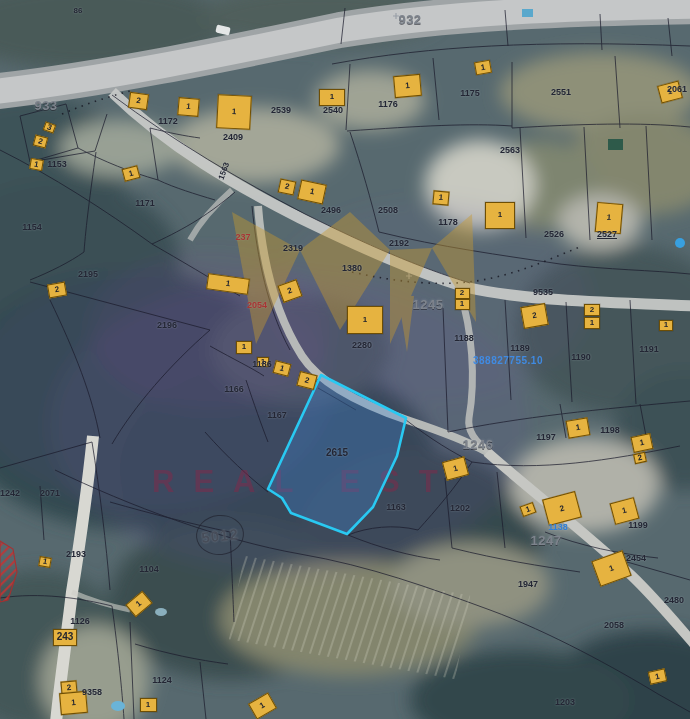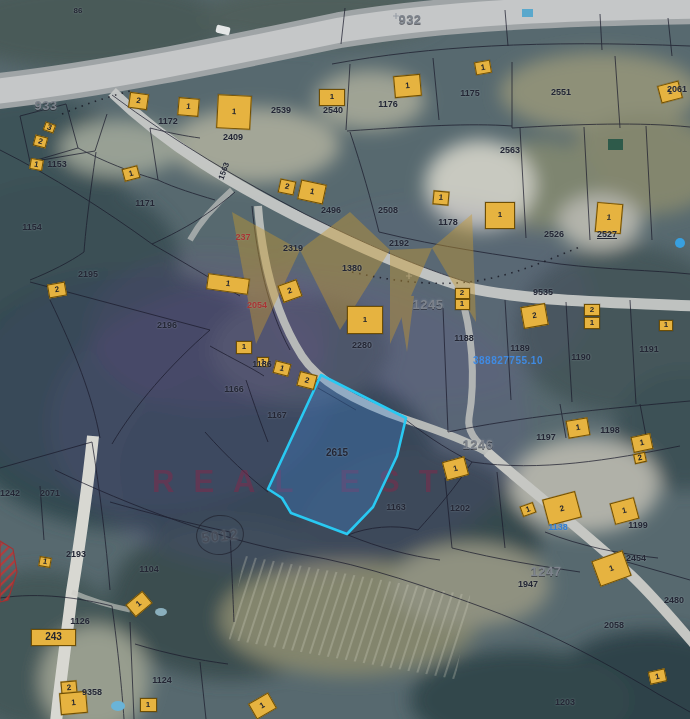--- a/index.html
+++ b/index.html
@@ -255,21 +255,21 @@
       </div>
       <div class="bld" style="left: 594.5px; top: 554.5px; width: 33px; height: 27px; transform: rotate(-20deg);">
         <span style="font-size: 8px;">1</span>
       </div>
       <div class="bld" style="left: 648.5px; top: 669.5px; width: 17px; height: 13px; transform: rotate(-12deg);">
         <span style="font-size: 8px;">1</span>
       </div>
       <div class="bld" style="left: 39px; top: 557px; width: 12px; height: 10px; transform: rotate(10deg);">
         <span style="font-size: 8px;">1</span>
       </div>
-      <div class="bld" style="left: 31px; top: 628.5px; width: 45px; height: 17px; transform: rotate(0deg);">
+      <div class="bld" style="left: 53px; top: 628.5px; width: 24px; height: 17px; transform: rotate(0deg);">
         <span style="font-size: 10px;">243</span>
       </div>
       <div class="bld" style="left: 61px; top: 680.5px; width: 16px; height: 13px; transform: rotate(-5deg);">
         <span style="font-size: 8px;">2</span>
       </div>
       <div class="bld" style="left: 59.5px; top: 692px; width: 27px; height: 22px; transform: rotate(-5deg);">
         <span style="font-size: 8px;">1</span>
       </div>
       <div class="bld" style="left: 128px; top: 596px; width: 22px; height: 16px; transform: rotate(-40deg);">
         <span style="font-size: 8px;">1</span>
@@ -277,21 +277,21 @@
       <div class="bld" style="left: 139.5px; top: 698px; width: 17px; height: 14px; transform: rotate(0deg);">
         <span style="font-size: 8px;">1</span>
       </div>
       <div class="bld" style="left: 250.5px; top: 697px; width: 23px; height: 18px; transform: rotate(-30deg);">
         <span style="font-size: 8px;">1</span>
       </div>
       <div class="lbl gray" style="left: 410px; top: 19px; transform: translate(-50%, -50%);">932</div>
       <div class="lbl gray" style="left: 46px; top: 105px; transform: translate(-50%, -50%);">933</div>
       <div class="lbl gray" style="left: 428px; top: 280px; transform: translate(-50%, -50%); margin-top: 24px;">1245</div>
       <div class="lbl gray" style="left: 478px; top: 444px; transform: translate(-50%, -50%);">1246</div>
-      <div class="lbl gray" style="left: 546px; top: 571px; transform: translate(-50%, -50%);">1247</div>
+      <div class="lbl gray" style="left: 546px; top: 540px; transform: translate(-50%, -50%);">1247</div>
       <div class="lbl dark" style="left: 78px; top: 10px; transform: translate(-50%, -50%); font-size: 8px;">86</div>
       <div class="lbl dark" style="left: 57px; top: 164px; transform: translate(-50%, -50%);">1153</div>
       <div class="lbl dark" style="left: 168px; top: 121px; transform: translate(-50%, -50%);">1172</div>
       <div class="lbl dark" style="left: 233px; top: 137px; transform: translate(-50%, -50%);">2409</div>
       <div class="lbl dark" style="left: 281px; top: 110px; transform: translate(-50%, -50%);">2539</div>
       <div class="lbl dark" style="left: 333px; top: 110px; transform: translate(-50%, -50%);">2540</div>
       <div class="lbl dark" style="left: 388px; top: 104px; transform: translate(-50%, -50%);">1176</div>
       <div class="lbl dark" style="left: 470px; top: 93px; transform: translate(-50%, -50%);">1175</div>
       <div class="lbl dark" style="left: 561px; top: 92px; transform: translate(-50%, -50%);">2551</div>
       <div class="lbl dark" style="left: 665px; top: 89px; transform: translate(-50%, -50%); margin-left: 12px;">2061</div>

